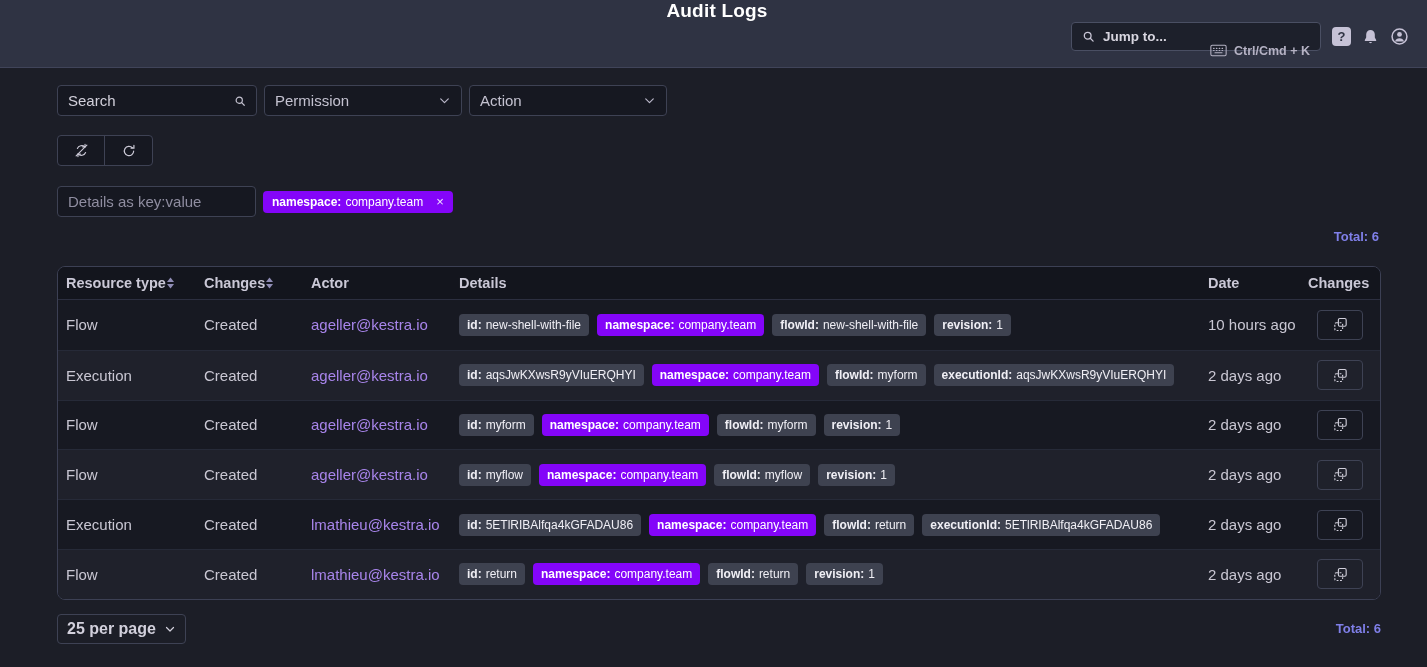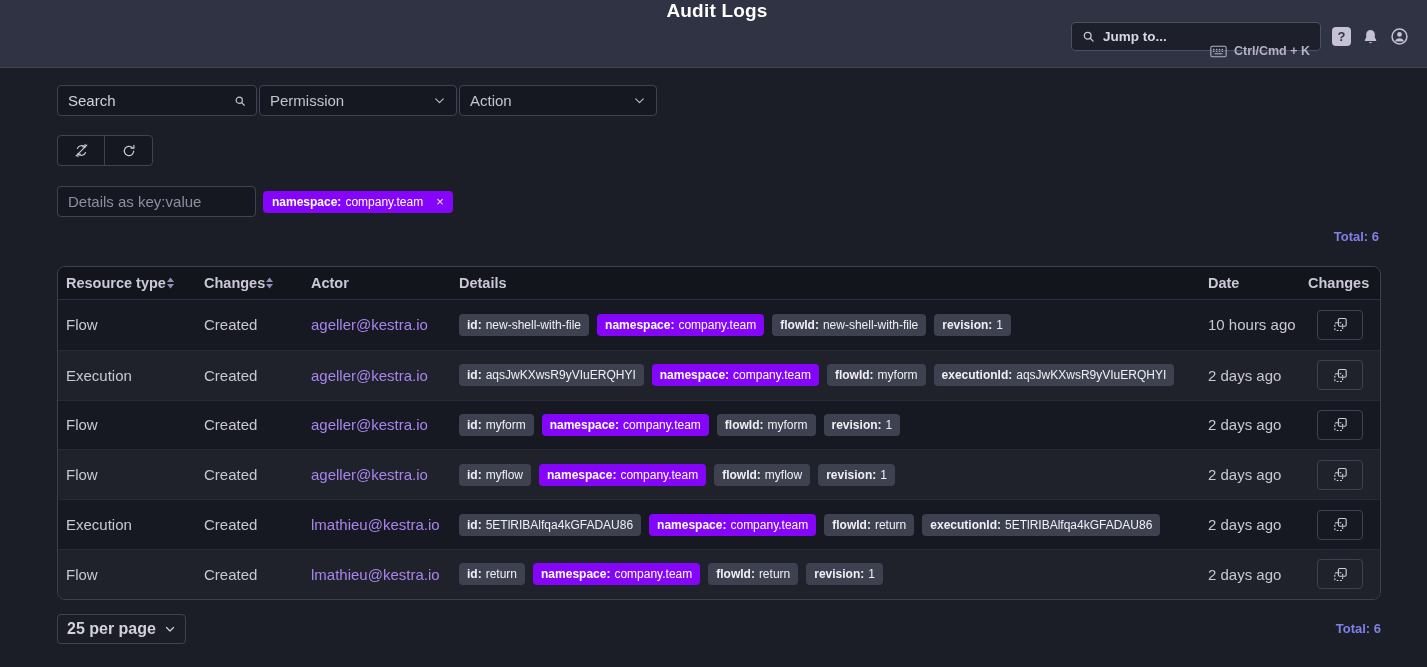--- a/index.html
+++ b/index.html
@@ -18,33 +18,33 @@
     display: flex; align-items: center; padding: 0 18px 0 25px; flex-direction: column;
   }
   .page-title { font-size: 19px; font-weight: 700; color: #ffffff; letter-spacing: .2px; }
   .topbar-right { margin-left: auto; display: flex; align-items: center; gap: 11px; }
   .jump-box {
     width: 250px; height: 29px; background: #1d202b; border: 1px solid #4a4f63;
     border-radius: 4px; display: flex; align-items: center; padding: 0 10px; gap: 8px;
     color: #c9c6d6; cursor: pointer;
   }
   .jump-text { font-size: 13.5px; font-weight: 700; color: #d8d6e0; }
-  .jump-right { margin-left: auto; display: flex; align-items: flex-end; gap: 7px; color: #b5b2c4; margin-top: 28px; }
+  .jump-right { margin-left: auto; display: flex; align-items: flex-start; gap: 7px; color: #b5b2c4; margin-top: 28px; }
   .jump-shortcut { font-size: 12.5px; font-weight: 600; }
   .help-btn {
     width: 19px; height: 19px; border-radius: 4px; background: #c6c2d6; color: #2f3343;
     font-size: 13px; font-weight: 700; display: flex; align-items: center; justify-content: center;
     cursor: pointer; border: none;
   }
   .icon-plain { background: none; border: none; color: #c6c2d6; cursor: pointer; display: flex; align-items: center; }
 
   
   .content { padding: 17px 46px 0 57px; }
 
-  .filter-row { display: flex; gap: 2px; align-items: flex-end; }
+  .filter-row { display: flex; gap: 7px; align-items: flex-end; }
   .control {
     height: 31px; background: #161821; border: 1px solid #3e4254; border-radius: 4px;
     display: flex; align-items: center; padding: 0 10px; font-size: 15px; color: #c4c2d0;
   }
   .control .chev { margin-left: auto; color: #b9b6c8; }
   .w200 { width: 200px; } .w197 { width: 197px; } .w198 { width: 198px; } .w199 { width: 199px; }
   .control input {
     background: transparent; border: none; outline: none; color: #e2e0ea;
     font-family: inherit; font-size: 15px; width: 100%;
   }

